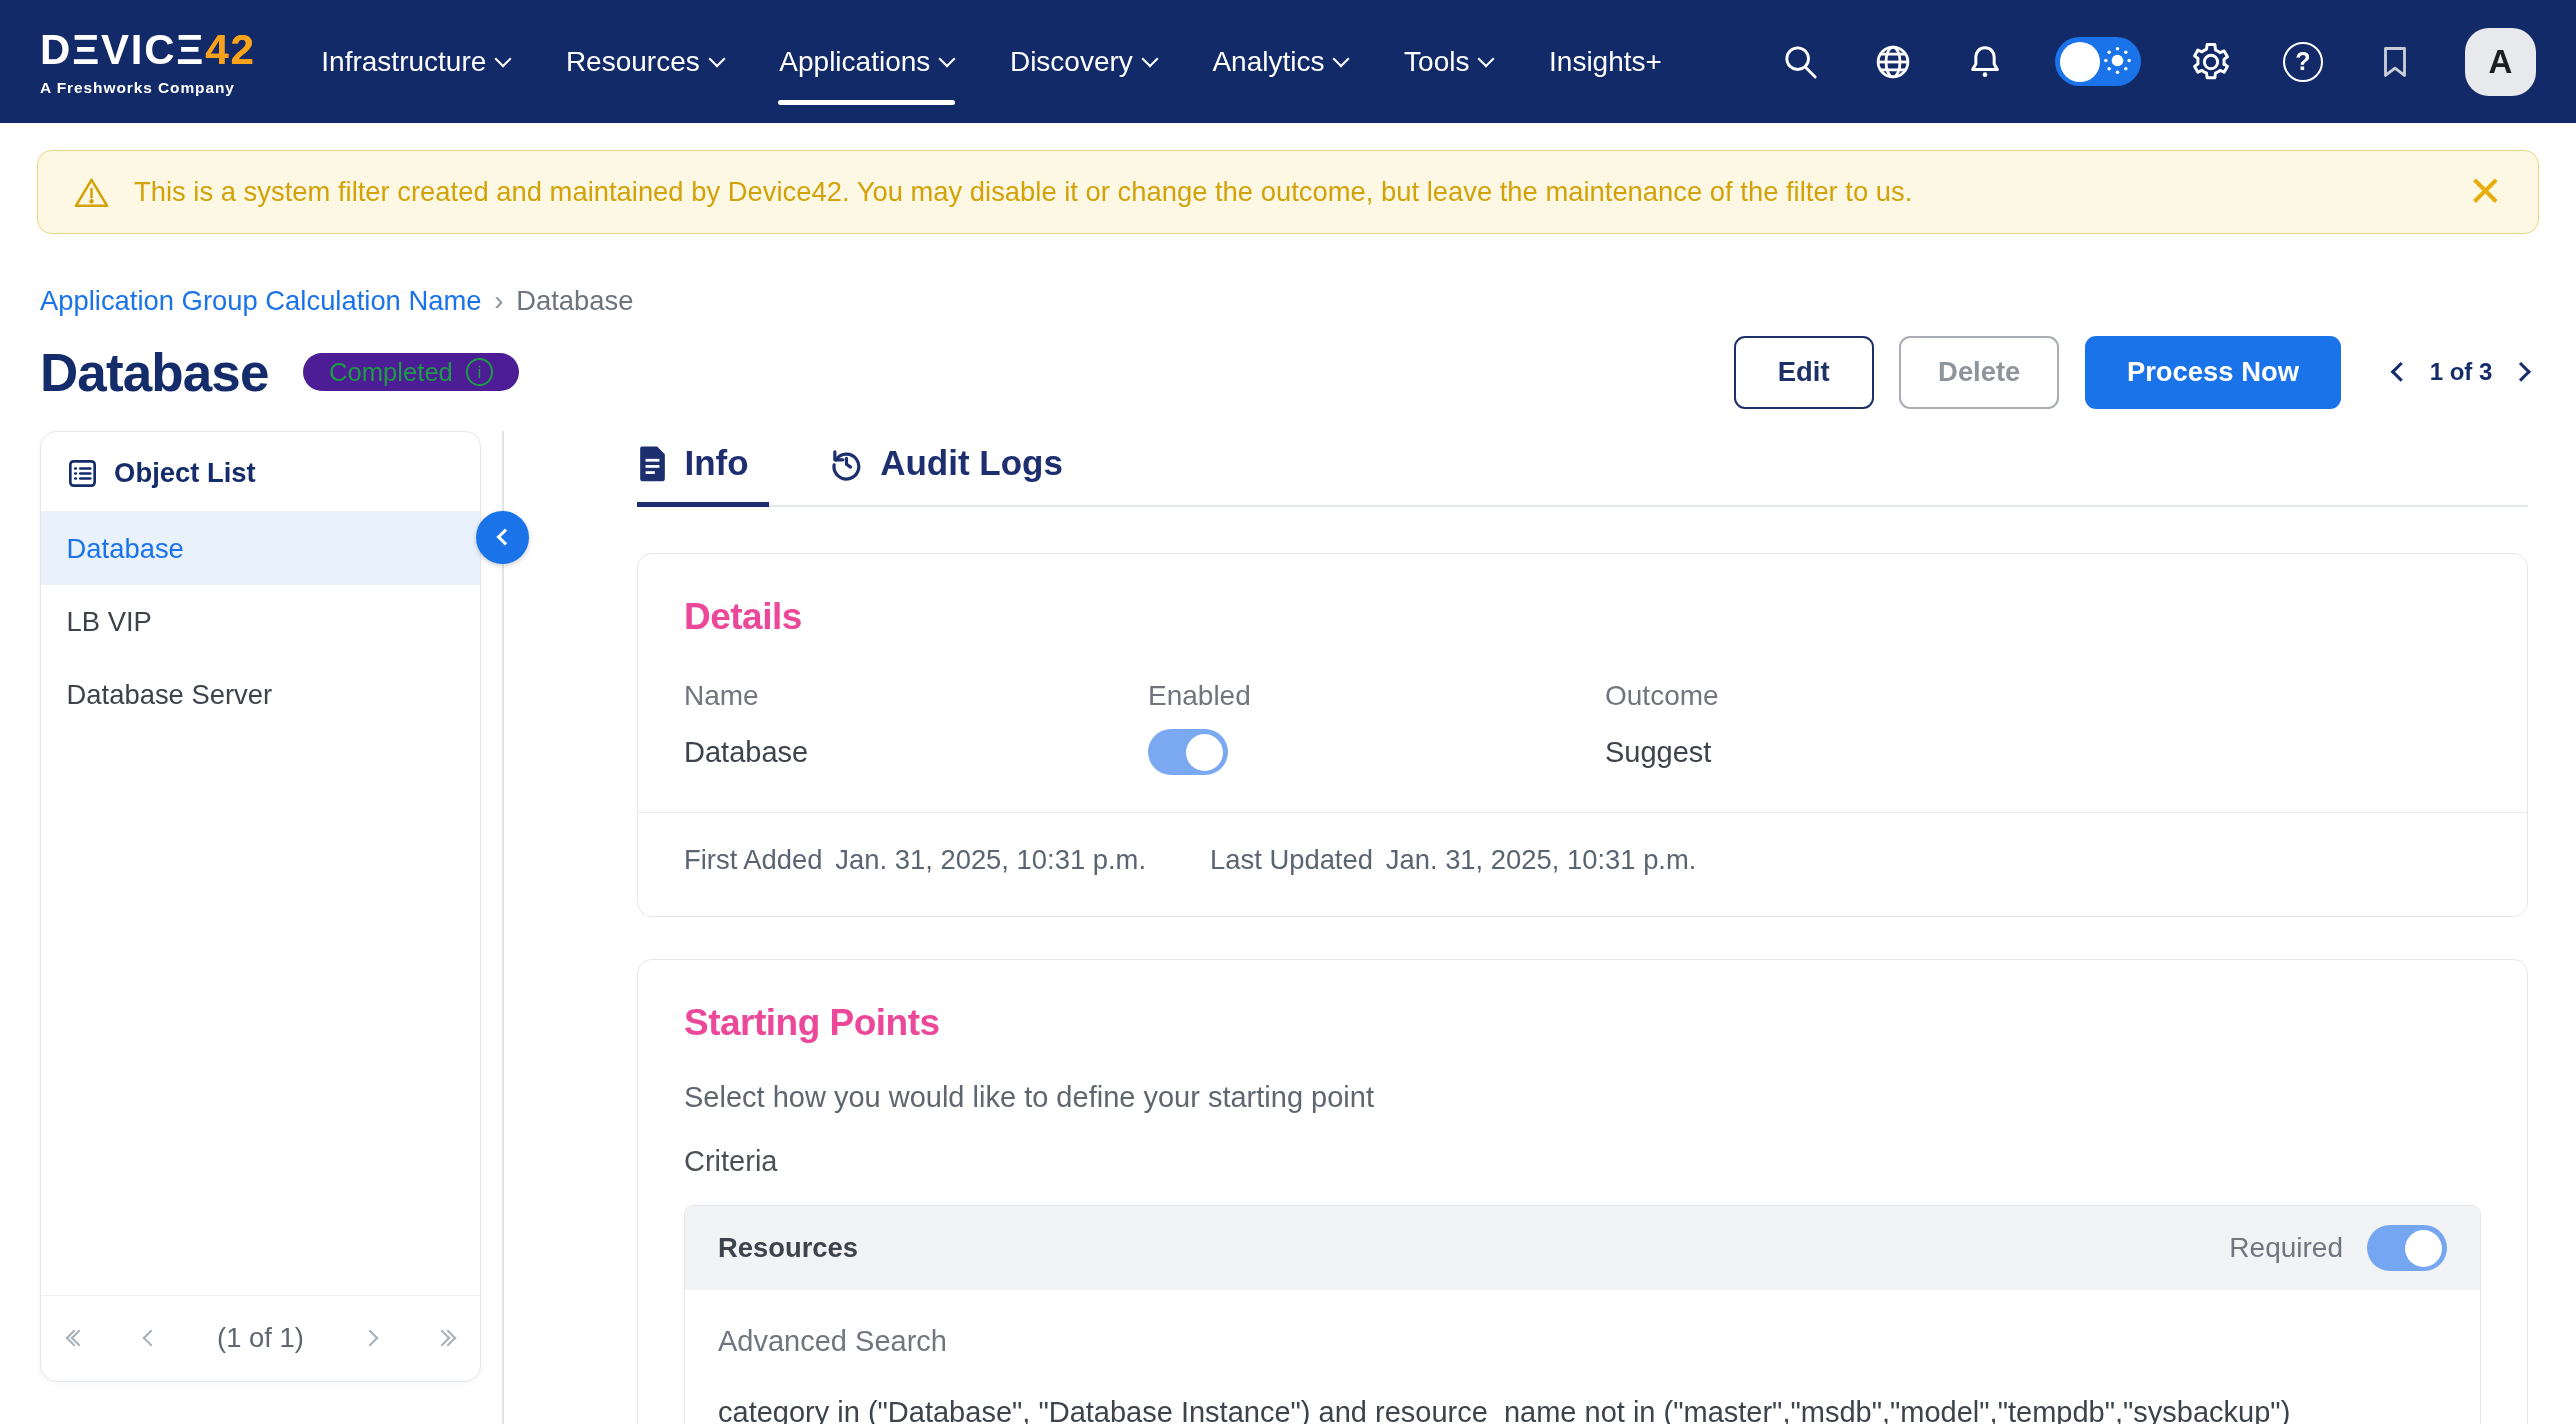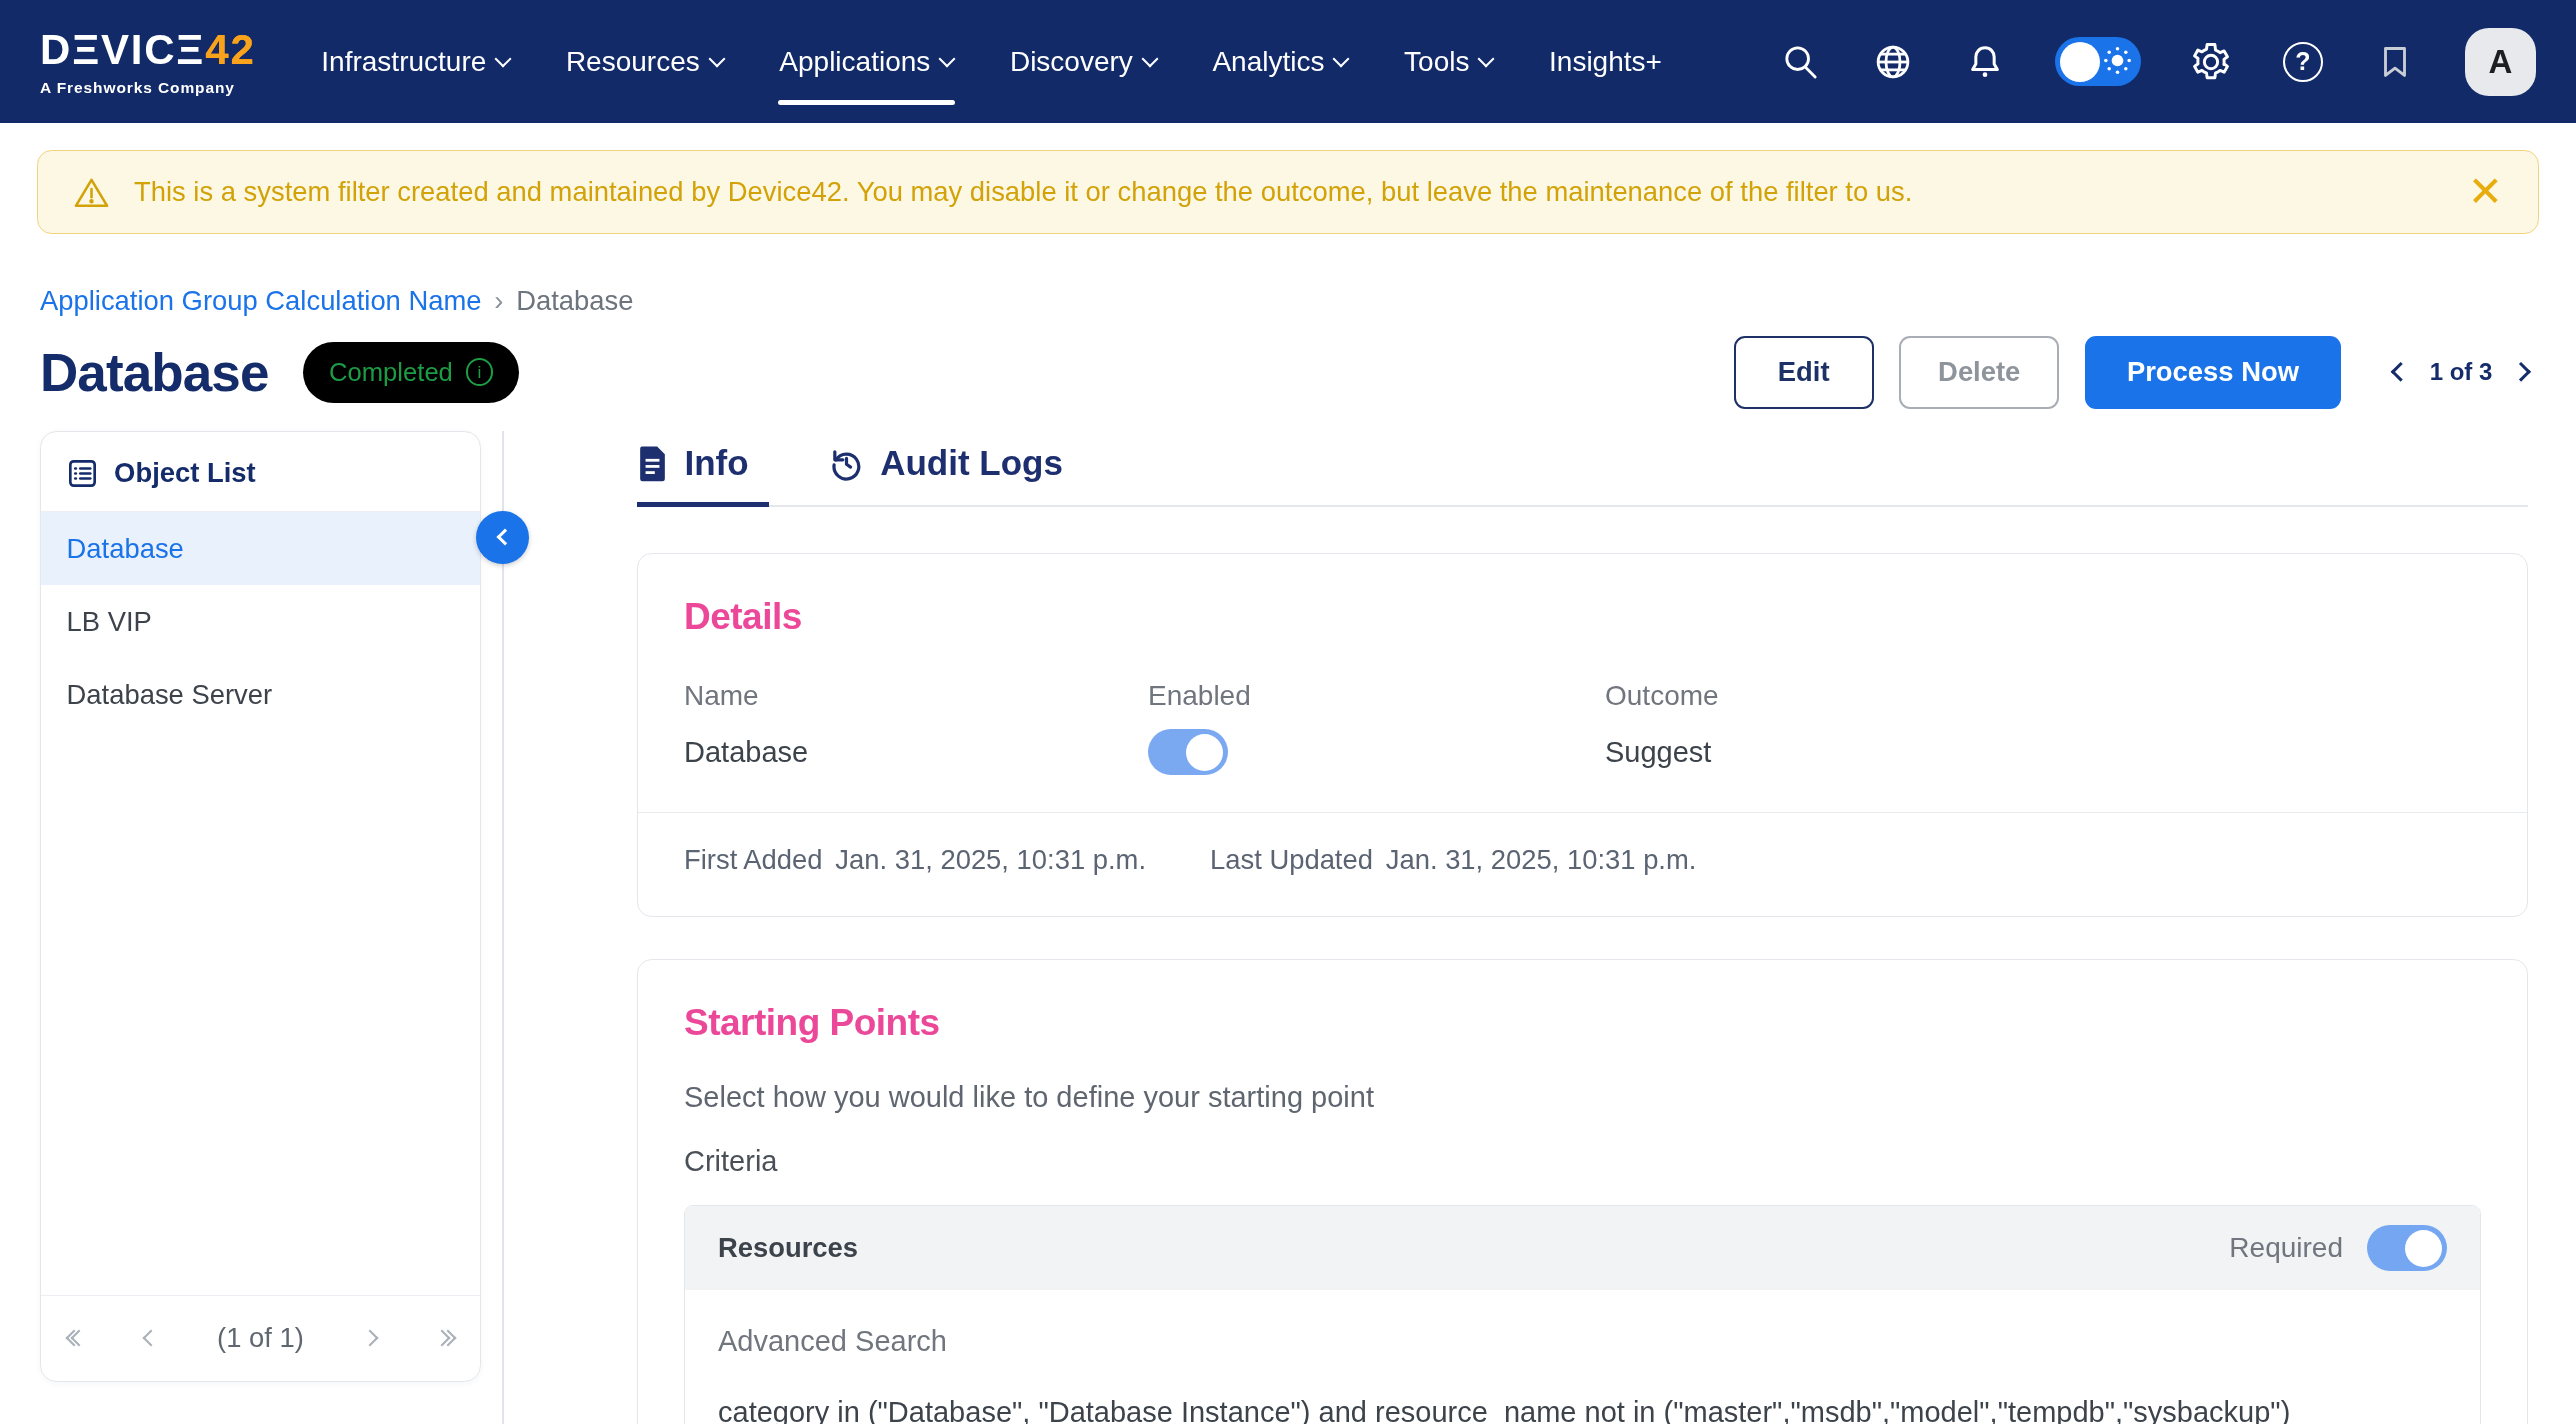--- a/index.html
+++ b/index.html
@@ -48,22 +48,22 @@
             font-weight:400; }
 
   
   .breadcrumb { margin:51px 48px 0 40px; display:flex; align-items:center; gap:12.8px;
                 font-size:27.4px; }
   .crumb-link { color:#1a73e8; cursor:pointer; }
   .crumb-sep { color:#8b929b; }
   .crumb-current { color:#6d747d; }
   .title-row { margin:12.8px 48px 0 40px; height:84px; display:flex; align-items:center; }
   .page-title { font-size:53px; font-weight:700; color:#152c6b; letter-spacing:-0.9px; }
-  .status-badge { margin-left:35px; background:#000000; color:#1c9c44; border-radius:33px;
-                  height:61px; display:flex; align-items:center; gap:12.8px; padding:0 25.6px;
+  .status-badge { margin-left:35px; background:#4c1d95; color:#1c9c44; border-radius:33px;
+                  height:38px; display:flex; align-items:center; gap:12.8px; padding:0 25.6px;
                   font-size:25.6px; font-weight:500; }
   .info-circle { width:27.4px; height:27.4px; border:2.3px solid #1c9c44; border-radius:50%;
                  display:flex; align-items:center; justify-content:center; font-size:17.4px;
                  font-style:normal; cursor:pointer; }
   .info-circle::after { content:"i"; }
   .actions { margin-left:auto; display:flex; align-items:center; gap:25.6px; }
   .btn { height:73px; border-radius:11px; font-size:27.4px; font-weight:600; cursor:pointer;
          display:flex; align-items:center; justify-content:center; background:#fff; }
   .btn-edit { border:2.3px solid #1d3166; color:#1d3166; padding:0 42px; }
   .btn-delete { border:2.3px solid #a9aeb5; color:#8e949c; padding:0 37px; }

